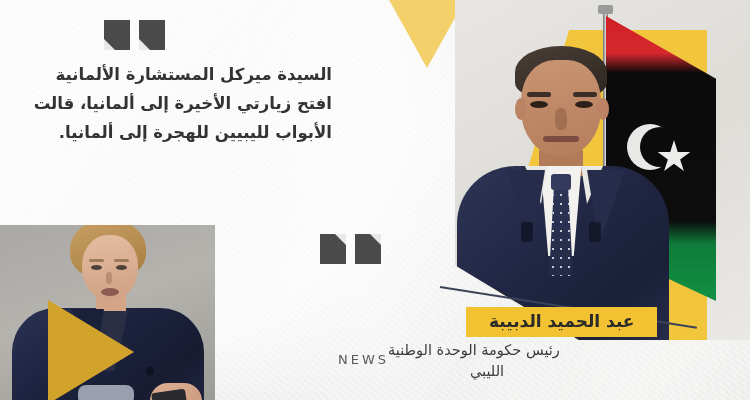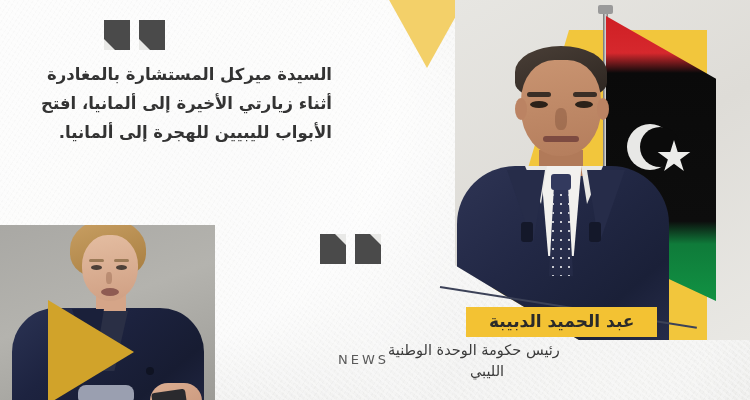--- a/index.html
+++ b/index.html
@@ -239,22 +239,22 @@
   <div id="grain"></div>
 
   <div class="tri-down"></div>
 
   <div class="qmark q-top">
     <div class="qglyph"></div>
     <div class="qglyph"></div>
   </div>
 
   <div id="quote">
-    <div class="line">السيدة ميركل المستشارة بالمغادرة</div>
-    <div class="line">أثناء زيارتي الأخيرة إلى ألمانيا، افتح</div>
+    <div class="line">السيدة ميركل المستشارة الألمانية</div>
+    <div class="line">افتح زيارتي الأخيرة إلى ألمانيا، قالت</div>
     <div class="line">الأبواب لليبيين للهجرة إلى ألمانيا.</div>
   </div>
 
   <div class="qmark q-bot">
     <div class="qglyph"></div>
     <div class="qglyph"></div>
   </div>
 
   <div id="merkel">
     <div class="bg"></div>

